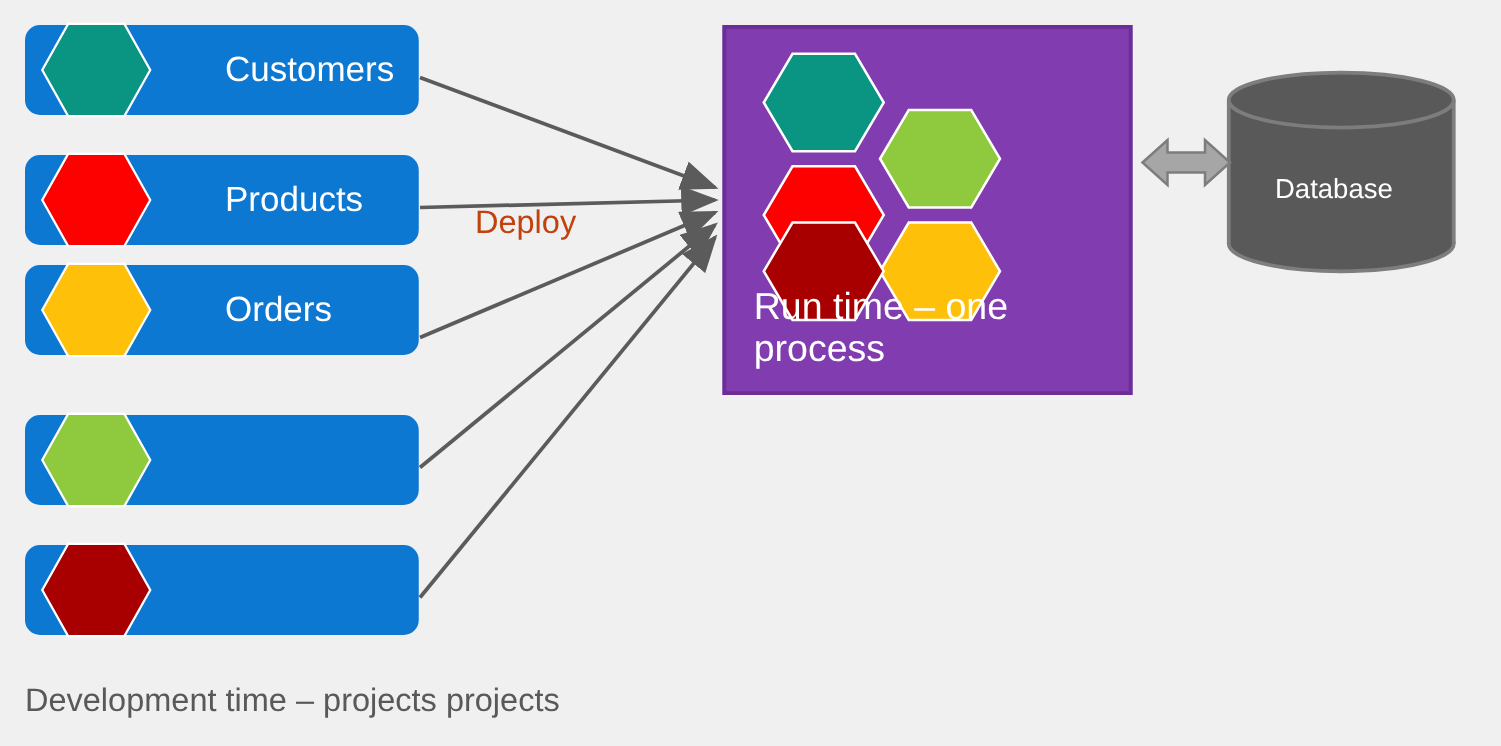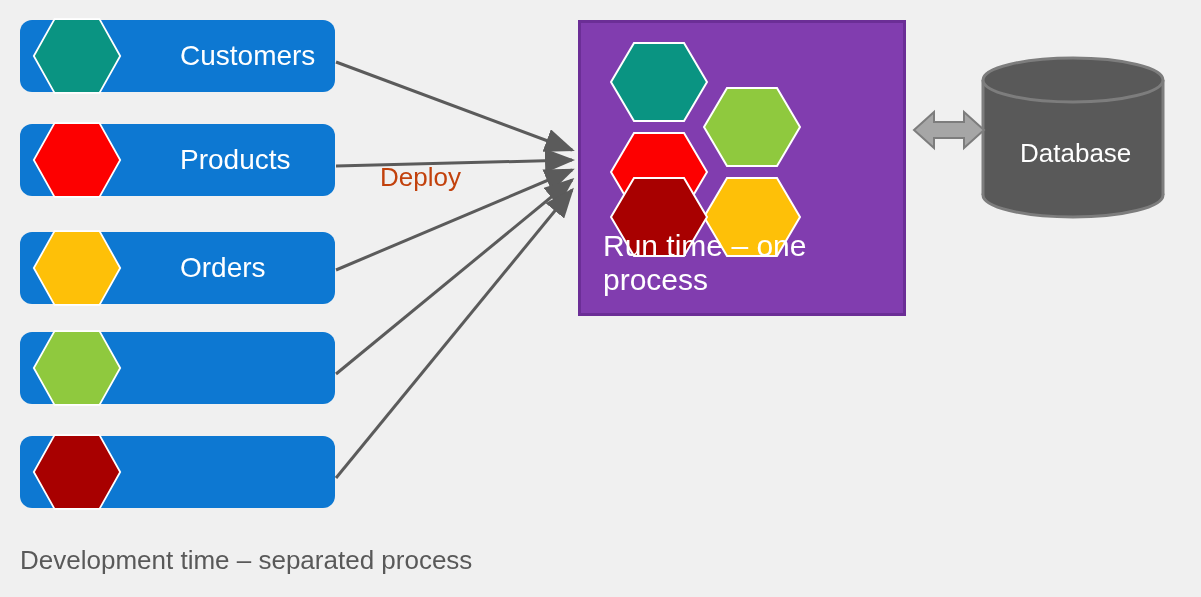--- a/index.html
+++ b/index.html
@@ -63,21 +63,21 @@
       top: 545px;
       font-size: 26px;
       color: #595959;
       font-weight: 300;
     }
     .db-label {
       position: absolute;
       left: 1020px;
       top: 138px;
       color: white;
-      font-size: 26px;
+      font-size: 22px;
       font-weight: 300;
     }
     svg.overlay {
       position: absolute;
       left: 0;
       top: 0;
       width: 1201px;
       height: 597px;
       pointer-events: none;
     }
@@ -92,21 +92,21 @@
   <span class="module-label">Customers</span>
 </div>
 
 <div class="module-box" style="top:124px;left:20px;">
   <svg class="hexagon" viewBox="0 0 100 86">
     <polygon points="25,2 75,2 98,43 75,84 25,84 2,43" fill="#fd0000" stroke="white" stroke-width="2"></polygon>
   </svg>
   <span class="module-label">Products</span>
 </div>
 
-<div class="module-box" style="top:232px;left:20px;">
+<div class="module-box" style="top:212px;left:20px;">
   <svg class="hexagon" viewBox="0 0 100 86">
     <polygon points="25,2 75,2 98,43 75,84 25,84 2,43" fill="#fec008" stroke="white" stroke-width="2"></polygon>
   </svg>
   <span class="module-label">Orders</span>
 </div>
 
 <div class="module-box" style="top:332px;left:20px;">
   <svg class="hexagon" viewBox="0 0 100 86">
     <polygon points="25,2 75,2 98,43 75,84 25,84 2,43" fill="#8fc93e" stroke="white" stroke-width="2"></polygon>
   </svg>
@@ -126,21 +126,21 @@
       <polygon points="38,95 88,95 111,134 88,173 38,173 15,134" fill="#fd0000"></polygon>
       <polygon points="131,140 181,140 204,179 181,218 131,218 108,179" fill="#fec008"></polygon>
       <polygon points="38,185 88,185 111,224 88,263 38,263 15,224" fill="#a80000" transform="translate(0,-45)"></polygon>
     </g>
   </svg>
   <div class="runtime-label">Run time – one process</div>
 </div>
 
 <div class="deploy-label">Deploy</div>
 
-<div class="dev-caption">Development time – separated process</div>
+<div class="dev-caption">Development time – projects projects</div>
 
 <svg class="overlay" viewBox="0 0 1201 597">
   <defs>
     <marker id="arrowhead" markerWidth="10" markerHeight="8" refX="9" refY="4" orient="auto">
       <polygon points="0,0 10,4 0,8" fill="#5b5b5b"></polygon>
     </marker>
   </defs>
 
   <g stroke="#5b5b5b" stroke-width="3" fill="none" marker-end="url(#arrowhead)">
     <line x1="336" y1="62" x2="572" y2="150"></line>

